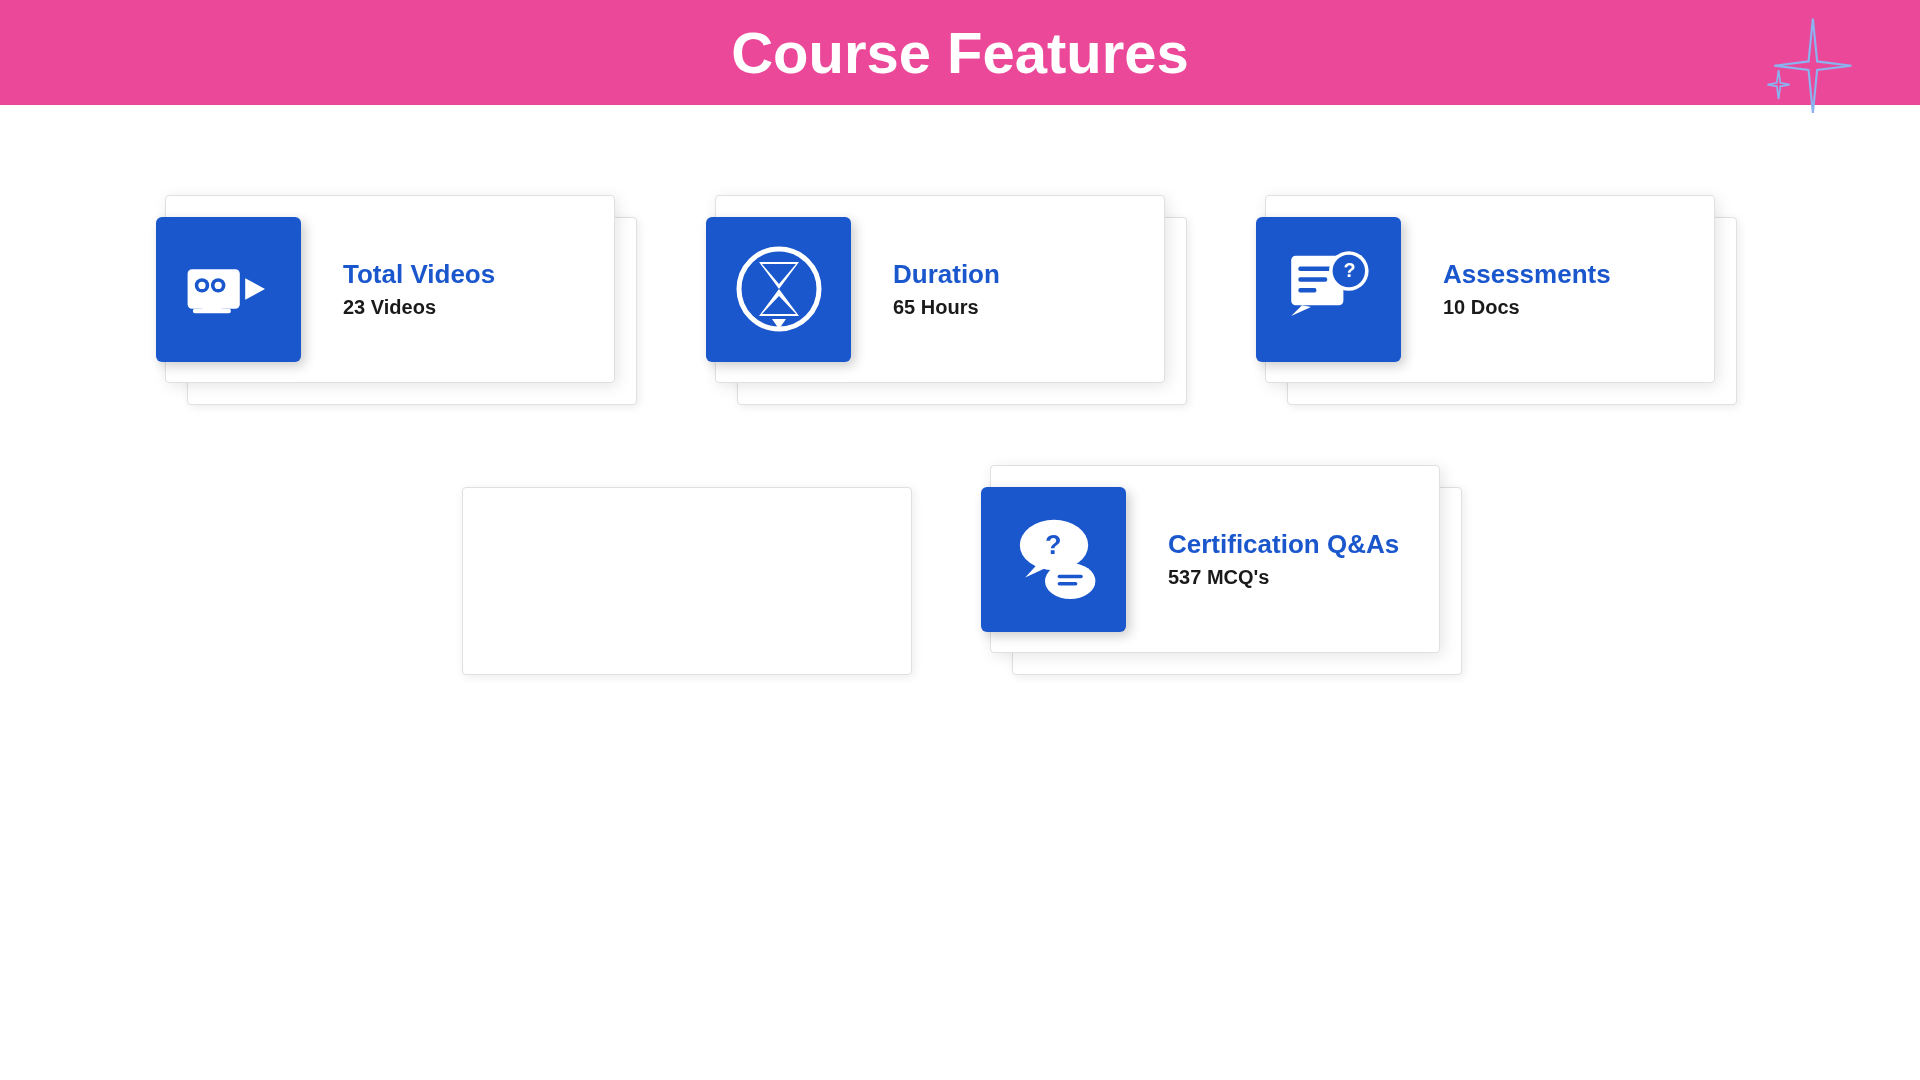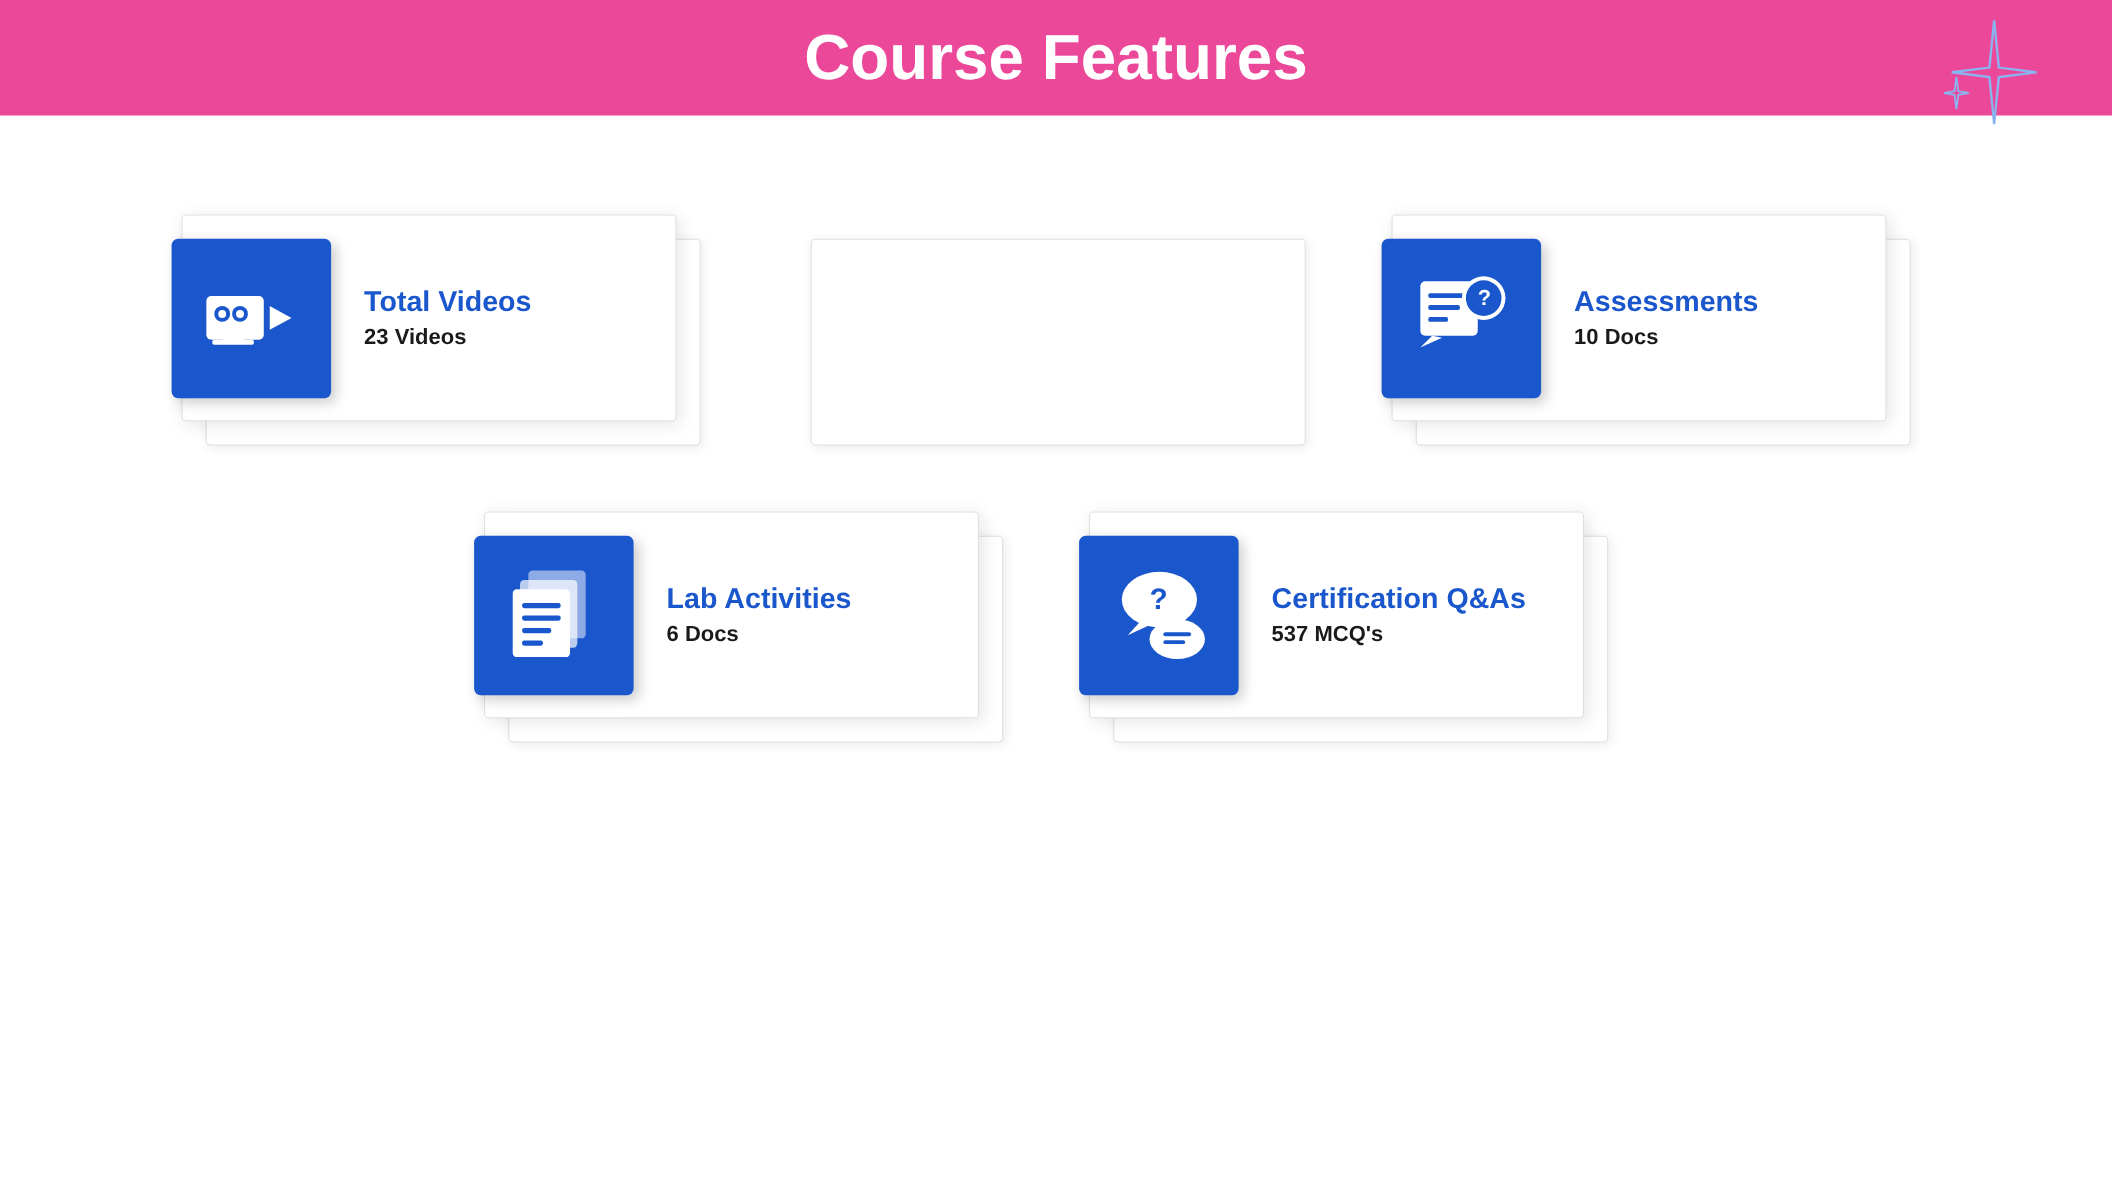--- a/index.html
+++ b/index.html
@@ -85,21 +85,21 @@
       top: 0;
       left: 0;
       width: 450px;
       height: 188px;
       background: #ffffff;
       border: 1px solid #e0e0e0;
       box-shadow: 3px 3px 15px rgba(0,0,0,0.10);
       border-radius: 4px;
       display: flex;
       align-items: center;
-      gap: 0;
+      gap: 12px;
       overflow: visible;
     }
 
     
     .icon-box {
       width: 145px;
       height: 145px;
       background: #1a56cc;
       border-radius: 6px;
       display: flex;
@@ -179,20 +179,40 @@
         </div>
         <div class="card-text">
           <span class="card-label">Total Videos</span>
           <span class="card-value">23 Videos</span>
         </div>
       </div>
     </div>
 
     <div class="card-wrapper">
       <div class="card-bg"></div>
+      <div class="card">
+        <div class="icon-box">
+          <svg viewBox="0 0 90 90" xmlns="http://www.w3.org/2000/svg">
+
+            <circle cx="45" cy="45" r="40" fill="none" stroke="white" stroke-width="5"></circle>
+
+            <path d="M25 18 L65 18 L45 45 L65 72 L25 72 L45 45 Z" fill="white"></path>
+
+            <path d="M28 20 L62 20 L45 40 Z" fill="#1a56cc"></path>
+
+            <path d="M45 52 L62 70 L28 70 Z" fill="#1a56cc"></path>
+
+            <polygon points="38,75 52,75 45,85" fill="white"></polygon>
+          </svg>
+        </div>
+        <div class="card-text">
+          <span class="card-label">Duration</span>
+          <span class="card-value">65 Hours</span>
+        </div>
+      </div>
     </div>
 
     <div class="card-wrapper">
       <div class="card-bg"></div>
       <div class="card">
         <div class="icon-box">
           <svg viewBox="0 0 100 90" xmlns="http://www.w3.org/2000/svg">
 
             <rect x="8" y="8" width="58" height="55" rx="5" fill="white"></rect>
 
@@ -213,41 +233,20 @@
         </div>
       </div>
     </div>
 
   </div>
 
   <div class="row">
 
     <div class="card-wrapper">
       <div class="card-bg"></div>
-      <div class="card">
-        <div class="icon-box">
-          <svg viewBox="0 0 90 95" xmlns="http://www.w3.org/2000/svg">
-
-            <rect x="20" y="5" width="55" height="65" rx="4" fill="rgba(255,255,255,0.5)"></rect>
-
-            <rect x="12" y="14" width="55" height="65" rx="4" fill="rgba(255,255,255,0.7)"></rect>
-
-            <rect x="5" y="23" width="55" height="65" rx="4" fill="white"></rect>
-
-            <rect x="14" y="36" width="37" height="5" rx="2" fill="#1a56cc"></rect>
-            <rect x="14" y="48" width="37" height="5" rx="2" fill="#1a56cc"></rect>
-            <rect x="14" y="60" width="28" height="5" rx="2" fill="#1a56cc"></rect>
-            <rect x="14" y="72" width="20" height="5" rx="2" fill="#1a56cc"></rect>
-          </svg>
-        </div>
-        <div class="card-text">
-          <span class="card-label">Lab Activities</span>
-          <span class="card-value">6 Docs</span>
-        </div>
-      </div>
     </div>
 
     <div class="card-wrapper">
       <div class="card-bg"></div>
       <div class="card">
         <div class="icon-box">
           <svg viewBox="0 0 100 95" xmlns="http://www.w3.org/2000/svg">
 
             <ellipse cx="50" cy="32" rx="38" ry="28" fill="white"></ellipse>
             <polygon points="30,55 18,68 42,57" fill="white"></polygon>

